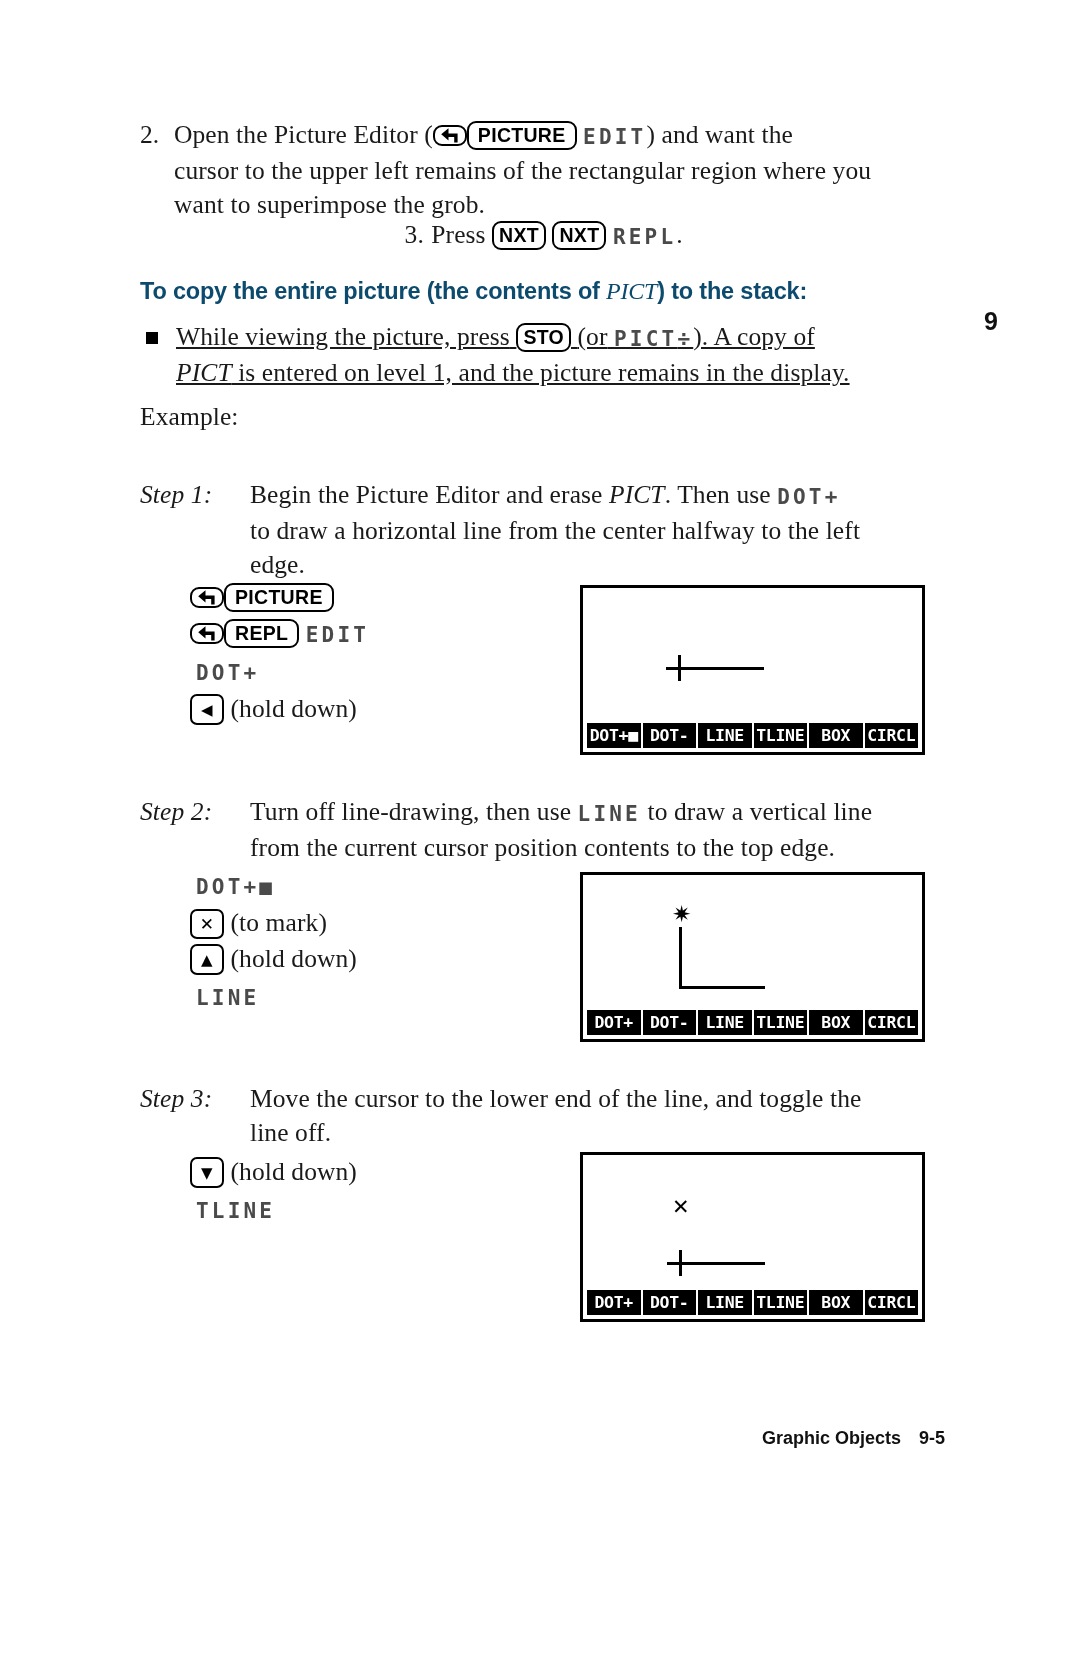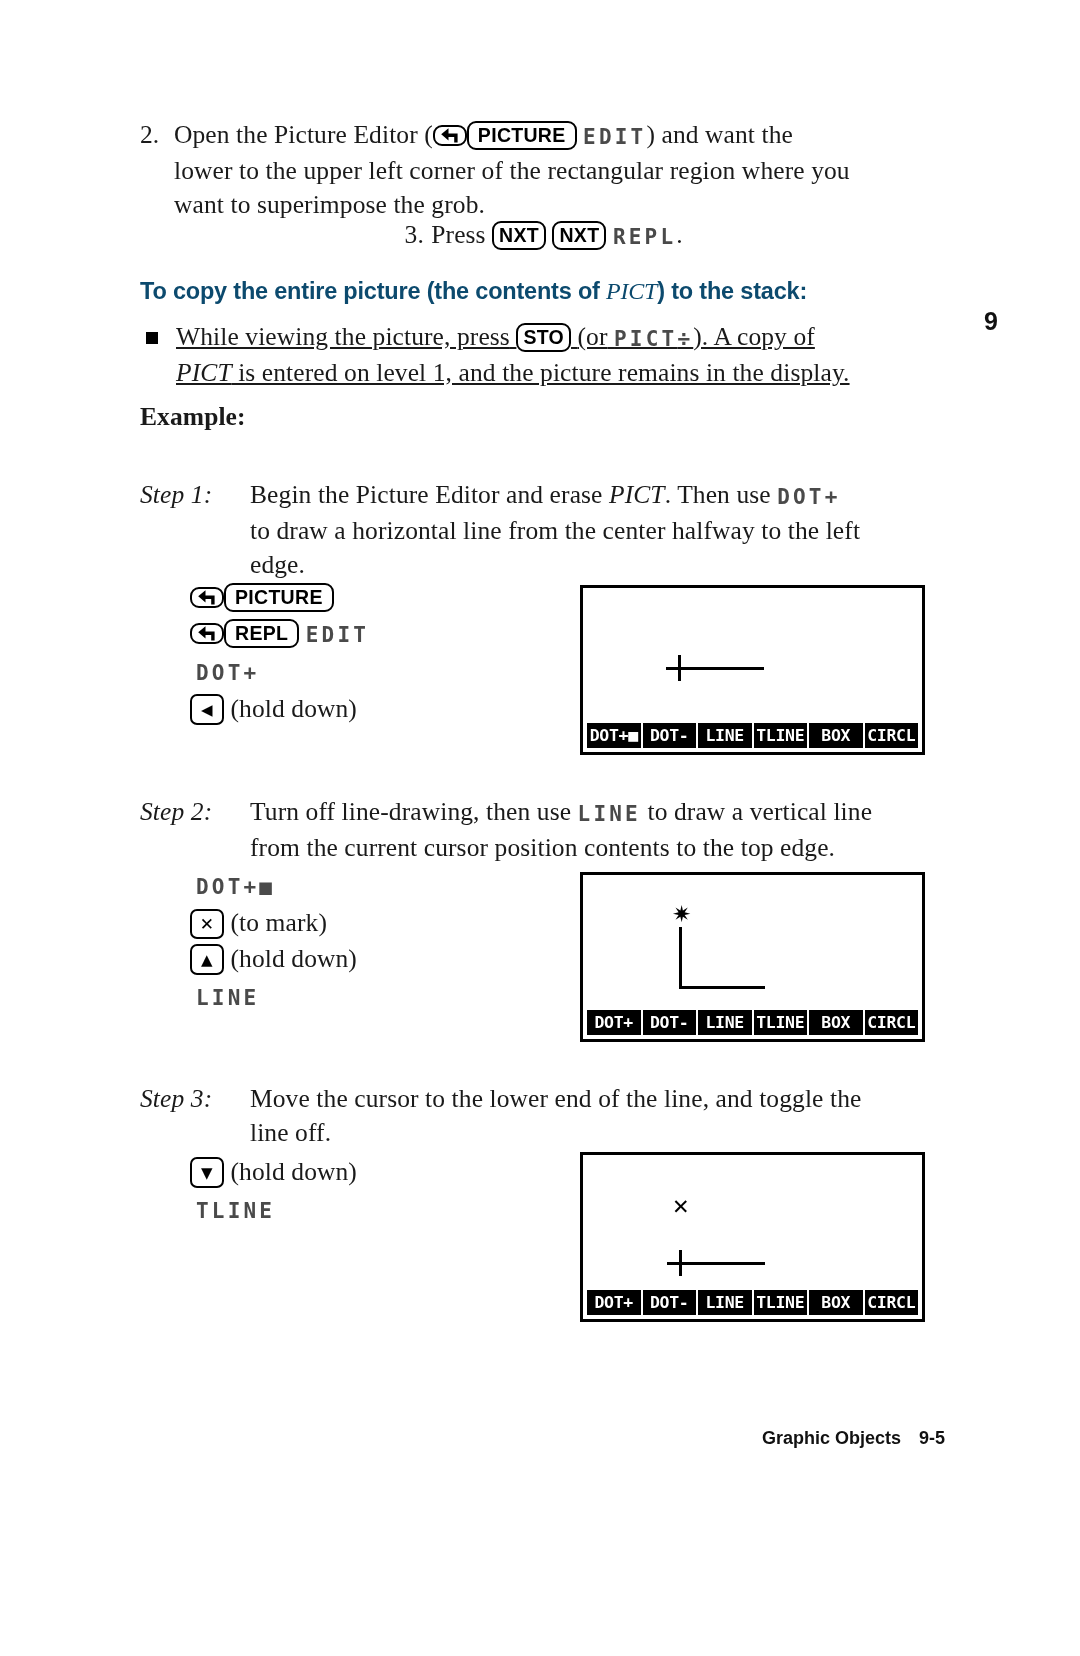--- a/index.html
+++ b/index.html
@@ -26,21 +26,21 @@
 
   .body-text {
     font-family: "Liberation Serif", serif;
     font-size: 25.5px;
     line-height: 34px;
     color: #1a1a1a;
     letter-spacing: 0.1px;
   }
 
   .italic { font-style: italic; }
-  .bold { font-weight: bold; text-align: right; }
+  .bold { font-weight: normal; text-align: right; }
 
   
   .section-head {
     font-family: "Liberation Sans", sans-serif;
     font-weight: bold;
     font-size: 23.5px;
     letter-spacing: -0.2px;
     color: #0c4a6e;
   }
   .section-head .serif-italic {
@@ -174,21 +174,21 @@
 
 <div class="page">
 
   <div class="abs body-text" style="left:140px; top:118px; width:800px;">
     <div class="keyline">
       <span style="display:inline-block; width:34px;">2.</span><span>Open the Picture Editor (</span><span class="keycap glyph"><span class="shift-arrow"><svg width="20" height="17" viewBox="0 0 20 17">
               <path d="M9.5 1.2 L2.2 7.3 L9.5 13.4 L9.5 10.0 L15.2 10.0 L15.2 15.6 L18.6 15.6 L18.6 6.6 L9.5 6.6 Z" fill="#000"></path>
             </svg></span></span><span class="keycap">PICTURE</span>
       <span class="dot-text">EDIT</span><span>) and want the</span>
     </div>
-    <div style="margin-left:34px;">lower to the upper left corner of the rectangular region where you</div>
+    <div style="margin-left:34px;">cursor to the upper left remains of the rectangular region where you</div>
     <div style="margin-left:34px;">want to superimpose the grob.</div>
   </div>
 
   <div class="abs body-text" style="left:140px; top:218px; width:800px;text-align:center;">
     <div class="keyline">
       <span style="display:inline-block; width:34px;">3.</span><span>Press</span>
       <span class="keycap tight">NXT</span>
       <span class="keycap tight">NXT</span>
       <span class="dot-text">REPL</span><span>.</span>
     </div>

